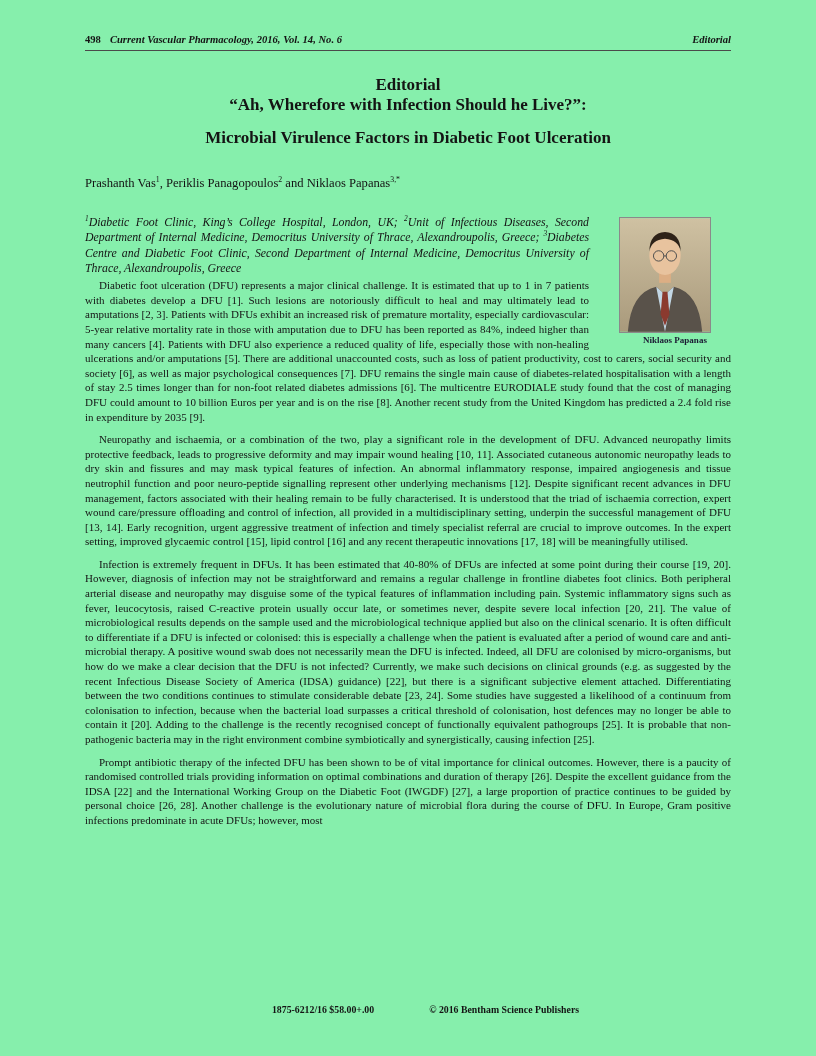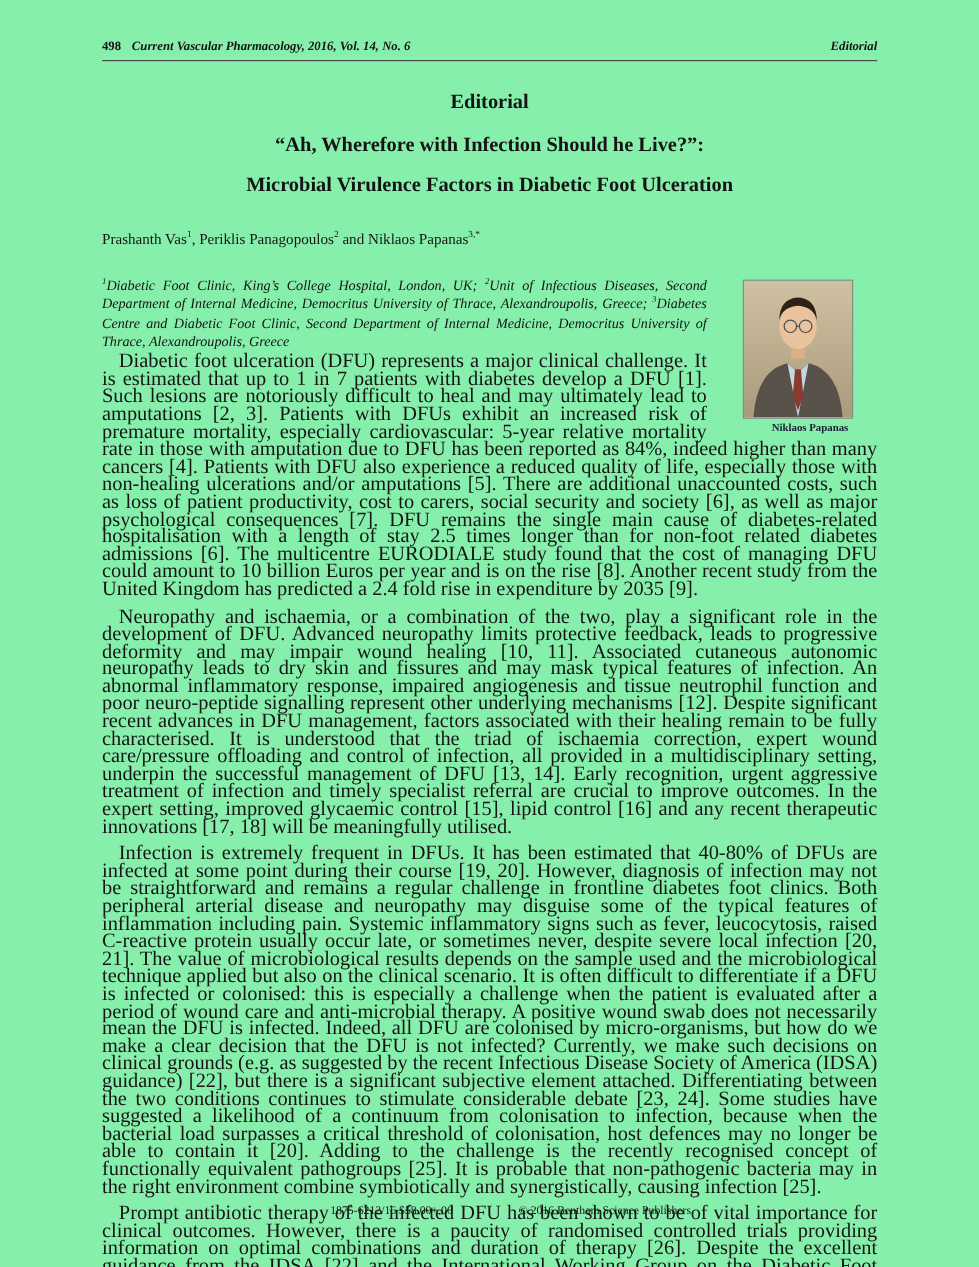--- a/index.html
+++ b/index.html
@@ -16,40 +16,40 @@
   }
   .running-head {
     display: flex; justify-content: space-between; align-items: baseline;
     font-size: 10.6px; font-weight: bold;
   }
   .running-head .left { display: flex; align-items: baseline; }
   .running-head .citation { font-style: italic; margin-left: 9px; }
   .running-head .right { font-style: italic; }
   .head-rule { border: none; border-top: 1px solid #4a4a4a; margin-top: 5px; }
   .section-heading { text-align: center; font-size: 17px; font-weight: bold; margin-top: 24px; }
-  .article-title { text-align: center; font-size: 17px; font-weight: bold; margin-top: 16px; }
+  .article-title { text-align: center; font-size: 17px; font-weight: bold; }
   .article-title.second { margin-top: 13px; }
   .authors { margin-top: 28px; font-size: 12.6px; }
   sup { font-size: 0.62em; vertical-align: super; line-height: 0; }
   .content { margin-top: 24px; }
   .photo-figure { float: right; width: 112px; margin: 2px 0 6px 30px; }
   .photo-figure svg { display: block; width: 92px; height: 116px; border: 1px solid #8a8a8a; }
   .photo-caption { text-align: center; font-size: 9px; font-weight: bold; margin-top: 2px; color: #1b1b33; }
   .affiliations {
     font-style: italic; font-size: 11.8px; line-height: 15.3px;
     text-align: justify; margin-bottom: 2px;
   }
   .body-para {
-    font-size: 17px; line-height: 14.6px;
+    font-size: 11px; line-height: 14.6px;
     text-align: justify; text-indent: 14px; margin-bottom: 8px;
   }
   .page-footer {
     position: absolute; left: 3px; right: 0; top: 1004px;
     display: flex; justify-content: center; gap: 55px;
-    font-size: 9.8px; font-weight: normal; margin-left: 32px;
+    font-size: 9.8px; font-weight: bold; margin-left: 32px;
   }
 </style>
 </head>
 <body>
 
 <div class="page">
 
   <div class="running-head">
     <div class="left">
       <span>498</span>

